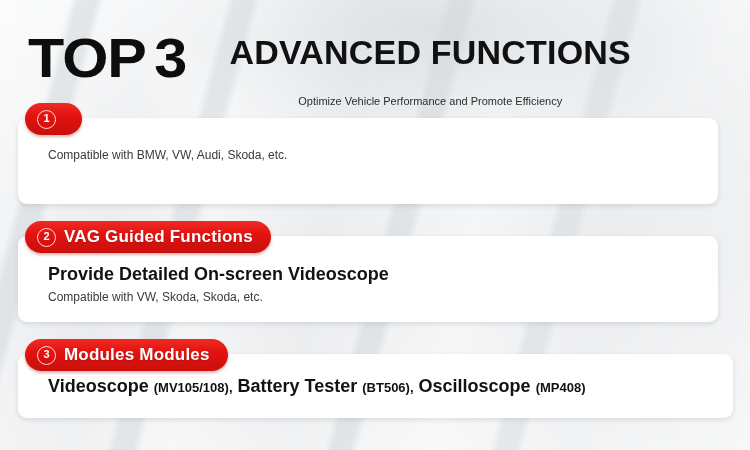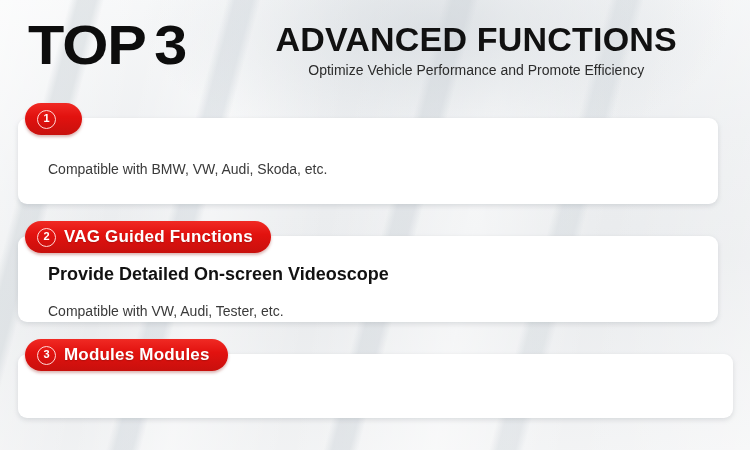--- a/index.html
+++ b/index.html
@@ -30,24 +30,23 @@
     left: 0; top: 0; right: 0; bottom: 0;
     background:
       linear-gradient(105deg, transparent 0 8%, rgba(210,216,220,0.55) 9% 11%, transparent 12% 26%, rgba(205,212,218,0.45) 27% 29%, transparent 30% 51%, rgba(208,214,219,0.5) 52% 54%, transparent 55% 70%, rgba(206,213,218,0.4) 71% 73%, transparent 74% 100%),
       radial-gradient(ellipse 420px 180px at 58% 6%, rgba(190,198,205,0.45), rgba(255,255,255,0) 70%);
     pointer-events: none;
   }
 
   
   .header {
     position: absolute;
-    left: 0; top: 3px;
+    left: 0; top: 16px;
     width: 653px;
     height: 92px;
-    padding-left: 46px;
   }
   .top3 {
     position: absolute;
     left: 28px;
     top: 14px;
     font-size: 56px;
     line-height: 56px;
     font-weight: bold;
     letter-spacing: -1px;
     color: #0d0d0d;
@@ -67,25 +66,25 @@
   }
   .main-title {
     font-size: 34px;
     line-height: 36px;
     font-weight: bold;
     color: #111111;
     letter-spacing: 0.2px;
     white-space: nowrap;
   }
   .sub-title {
-    font-size: 14px;
+    font-size: 11px;
     line-height: 22px;
     color: #2c2c2c;
     font-weight: normal;
-    margin-top: 2px;
+    margin-top: 20px;
     white-space: nowrap;
   }
 
   
   .card {
     position: absolute;
     background: #ffffff;
     border-radius: 9px;
     box-shadow: 0 2px 5px rgba(120,128,135,0.22);
   }
@@ -139,24 +138,24 @@
   #body-3 { top: 374px; }
 
   .card-head {
     font-size: 18px;
     font-weight: bold;
     color: #121212;
     line-height: 24px;
     white-space: nowrap;
   }
   .card-sub {
-    font-size: 14px;
+    font-size: 12px;
     color: #3a3a3a;
     line-height: 20px;
-    margin-top: 15px;
+    margin-top: 1px;
     white-space: nowrap;
   }
   .model {
     font-size: 13px;
     font-weight: bold;
     color: #121212;
   }
 </style>
 </head>
 <body>
@@ -181,22 +180,29 @@
     <div class="card-sub">Compatible with BMW, VW, Audi, Skoda, etc.</div>
   </div>
 
   <div class="card" id="card-2"></div>
   <div class="badge" id="badge-2">
     <span class="badge-num">2</span>
     <span class="badge-label">VAG Guided Functions</span>
   </div>
   <div class="card-body" id="body-2">
     <div class="card-head">Provide Detailed On-screen Videoscope</div>
-    <div class="card-sub">Compatible with VW, Audi, Tester, etc.</div>
+    <div class="card-sub">Compatible with VW, Skoda, Skoda, etc.</div>
   </div>
 
   <div class="card" id="card-3"></div>
   <div class="badge" id="badge-3">
     <span class="badge-num">3</span>
     <span class="badge-label">Modules Modules</span>
   </div>
+  <div class="card-body" id="body-3">
+    <div class="card-head">
+      <span><span>Videoscope</span> <span class="model">(MV105/108),</span></span>
+      <span> <span>Battery Tester</span> <span class="model">(BT506),</span></span>
+      <span> <span>Oscilloscope</span> <span class="model">(MP408)</span></span>
+    </div>
+  </div>
 
 </div>
 
 </body></html>

